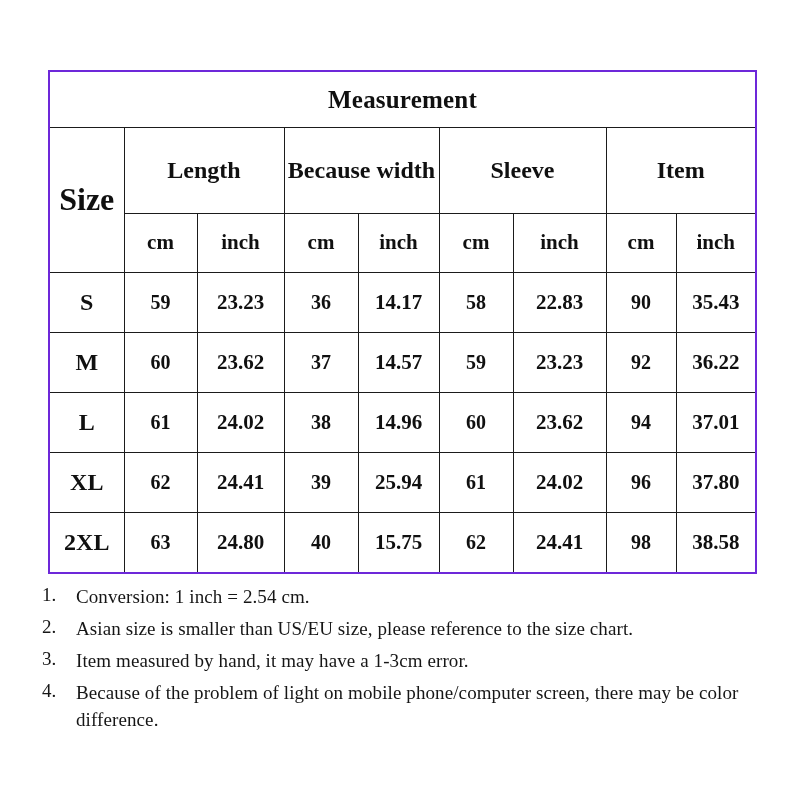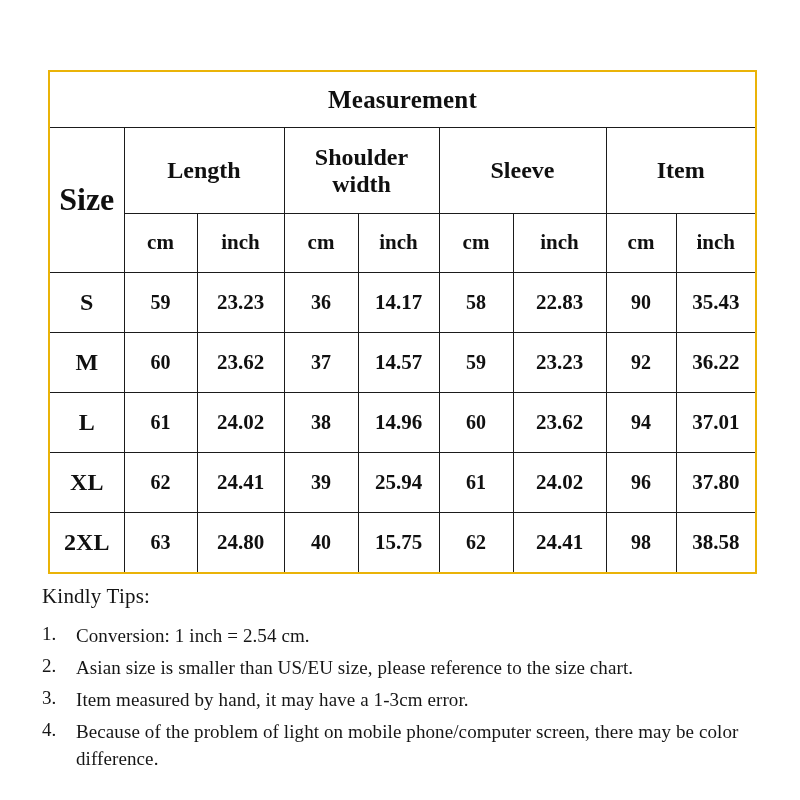--- a/index.html
+++ b/index.html
@@ -27,21 +27,21 @@
   .size-table-wrap {
     position: absolute;
     left: 48px;
     top: 70px;
     width: 707px;
   }
   table.size-table {
     border-collapse: collapse;
     table-layout: fixed;
     width: 707px;
-    border: 2px solid #eab308;
+    border: 2px solid #6d28d9;
   }
   table.size-table td {
     border: 1.6px solid #1b1b1b;
     text-align: center;
     vertical-align: middle;
     font-weight: bold;
     color: #101010;
     padding: 0;
     line-height: 1.12;
   }
@@ -135,21 +135,21 @@
         <col class="c-cm4">
           <col class="c-inch4">
       </colgroup>
       <tbody>
         <tr>
           <td class="title-cell" colspan="9">Measurement</td>
         </tr>
         <tr>
           <td class="size-head" rowspan="2">Size</td>
           <td class="group-head" colspan="2">Length</td>
-          <td class="group-head" colspan="2">Shoulder width</td>
+          <td class="group-head" colspan="2">Because width</td>
           <td class="group-head" colspan="2">Sleeve</td>
           <td class="group-head" colspan="2">Item</td>
         </tr>
         <tr>
           <td class="unit-head">cm</td>
           <td class="unit-head">inch</td>
           <td class="unit-head">cm</td>
           <td class="unit-head">inch</td>
           <td class="unit-head">cm</td>
           <td class="unit-head">inch</td>
@@ -210,21 +210,20 @@
           <td class="data-cell cm-cell">62</td>
           <td class="data-cell">24.41</td>
           <td class="data-cell cm-cell">98</td>
           <td class="data-cell">38.58</td>
         </tr>
       </tbody>
     </table>
   </div>
 
   <div class="tips">
-    <div class="tips-title">Kindly Tips:</div>
 
     <div class="tip-row">
       <span class="tip-num">1.</span>
       <span class="tip-text">Conversion: 1 inch = 2.54 cm.</span>
     </div>
     <div class="tip-row">
       <span class="tip-num">2.</span>
       <span class="tip-text">Asian size is smaller than US/EU size, please reference to the size chart.</span>
     </div>
     <div class="tip-row">

